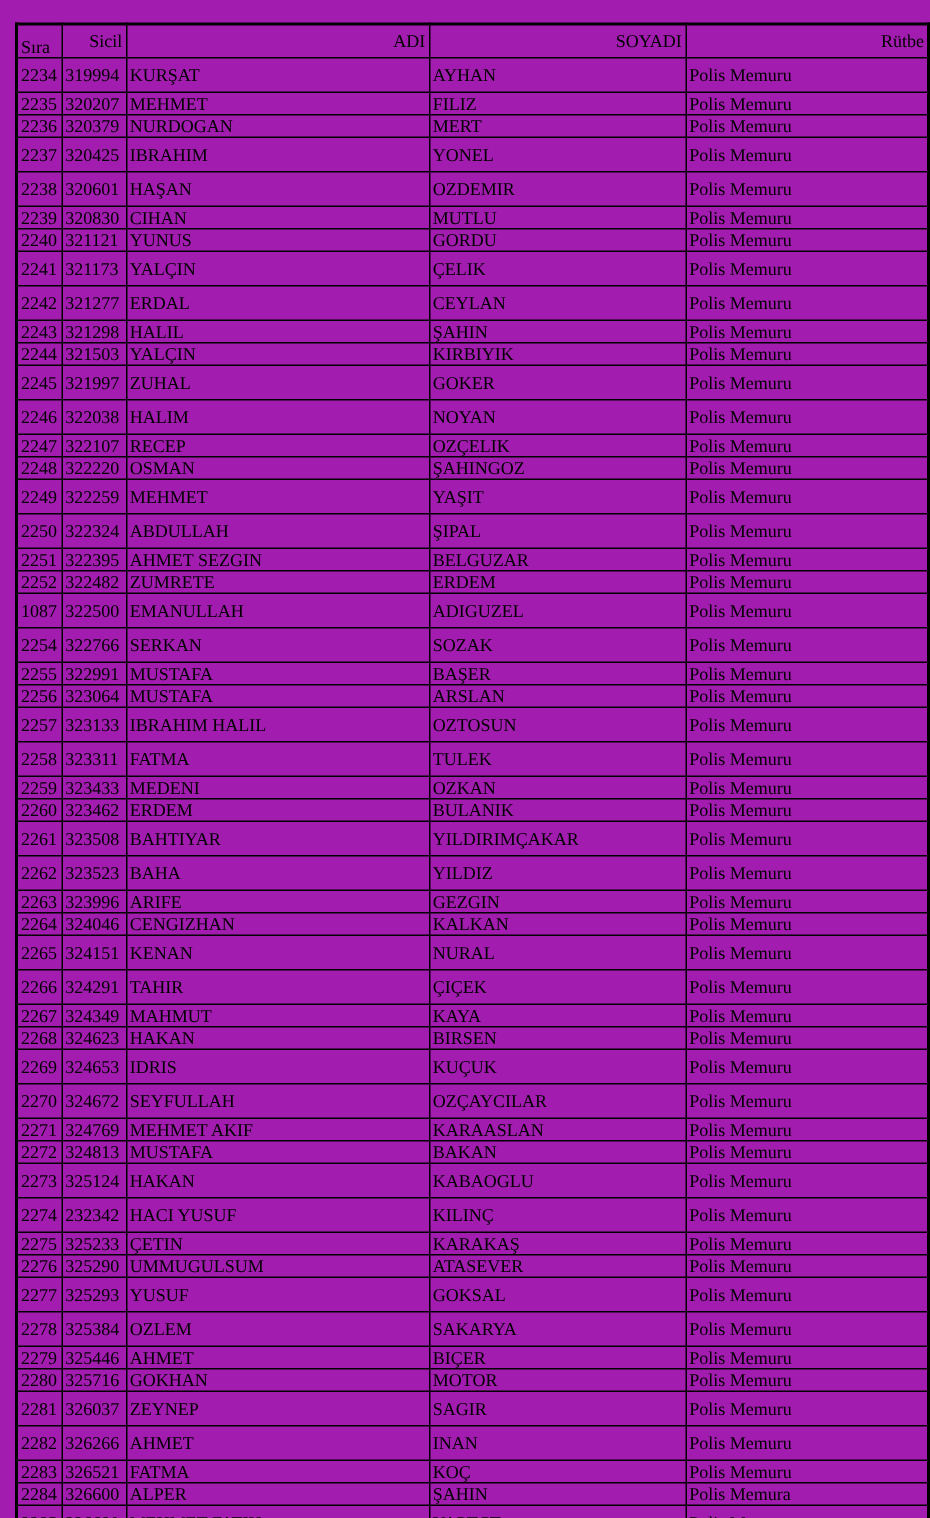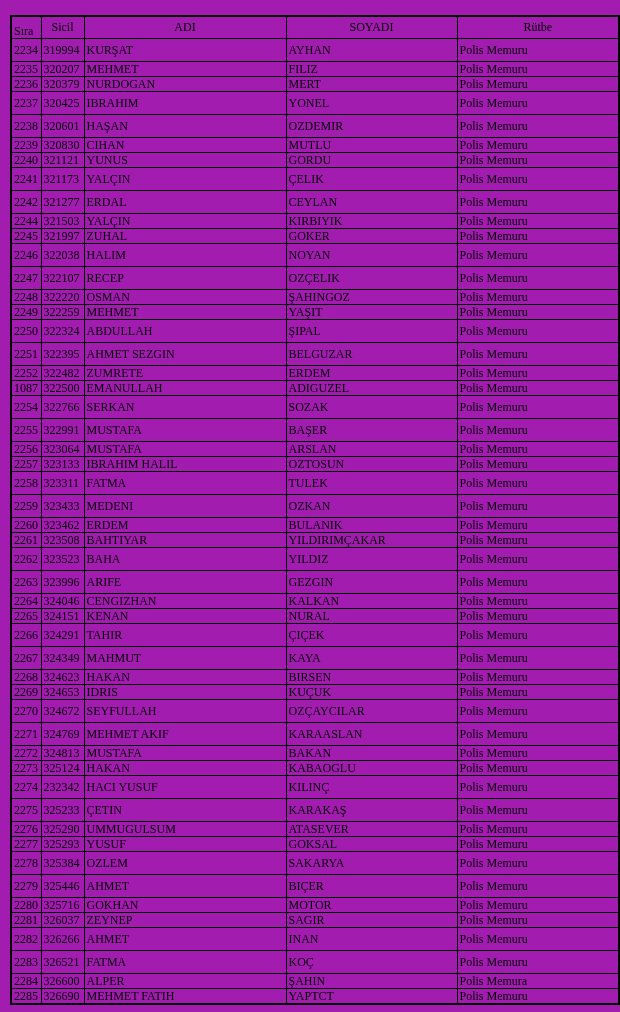--- a/index.html
+++ b/index.html
@@ -35,21 +35,21 @@
     font-size: 12px;
     line-height: 13px;
     white-space: nowrap;
     overflow: hidden;
     padding: 0 2px;
     vertical-align: middle;
     font-weight: normal;
   }
   table.roster thead th {
     height: 21px;
-    text-align: center;
+    text-align: right;
     vertical-align: middle;
   }
   table.roster thead th.col-sira {
     text-align: left;
     vertical-align: bottom;
   }
   table.roster td {
     height: 15px;
     text-align: left;
   }
@@ -138,20 +138,27 @@
           <td>Polis Memuru</td>
         </tr>
         <tr>
           <td>2242</td>
           <td>321277</td>
           <td>ERDAL</td>
           <td>CEYLAN</td>
           <td>Polis Memuru</td>
         </tr>
         <tr>
+          <td>2243</td>
+          <td>321298</td>
+          <td>HALIL</td>
+          <td>ŞAHIN</td>
+          <td>Polis Memuru</td>
+        </tr>
+        <tr>
           <td>2244</td>
           <td>321503</td>
           <td>YALÇIN</td>
           <td>KIRBIYIK</td>
           <td>Polis Memuru</td>
         </tr>
         <tr>
           <td>2245</td>
           <td>321997</td>
           <td>ZUHAL</td>

